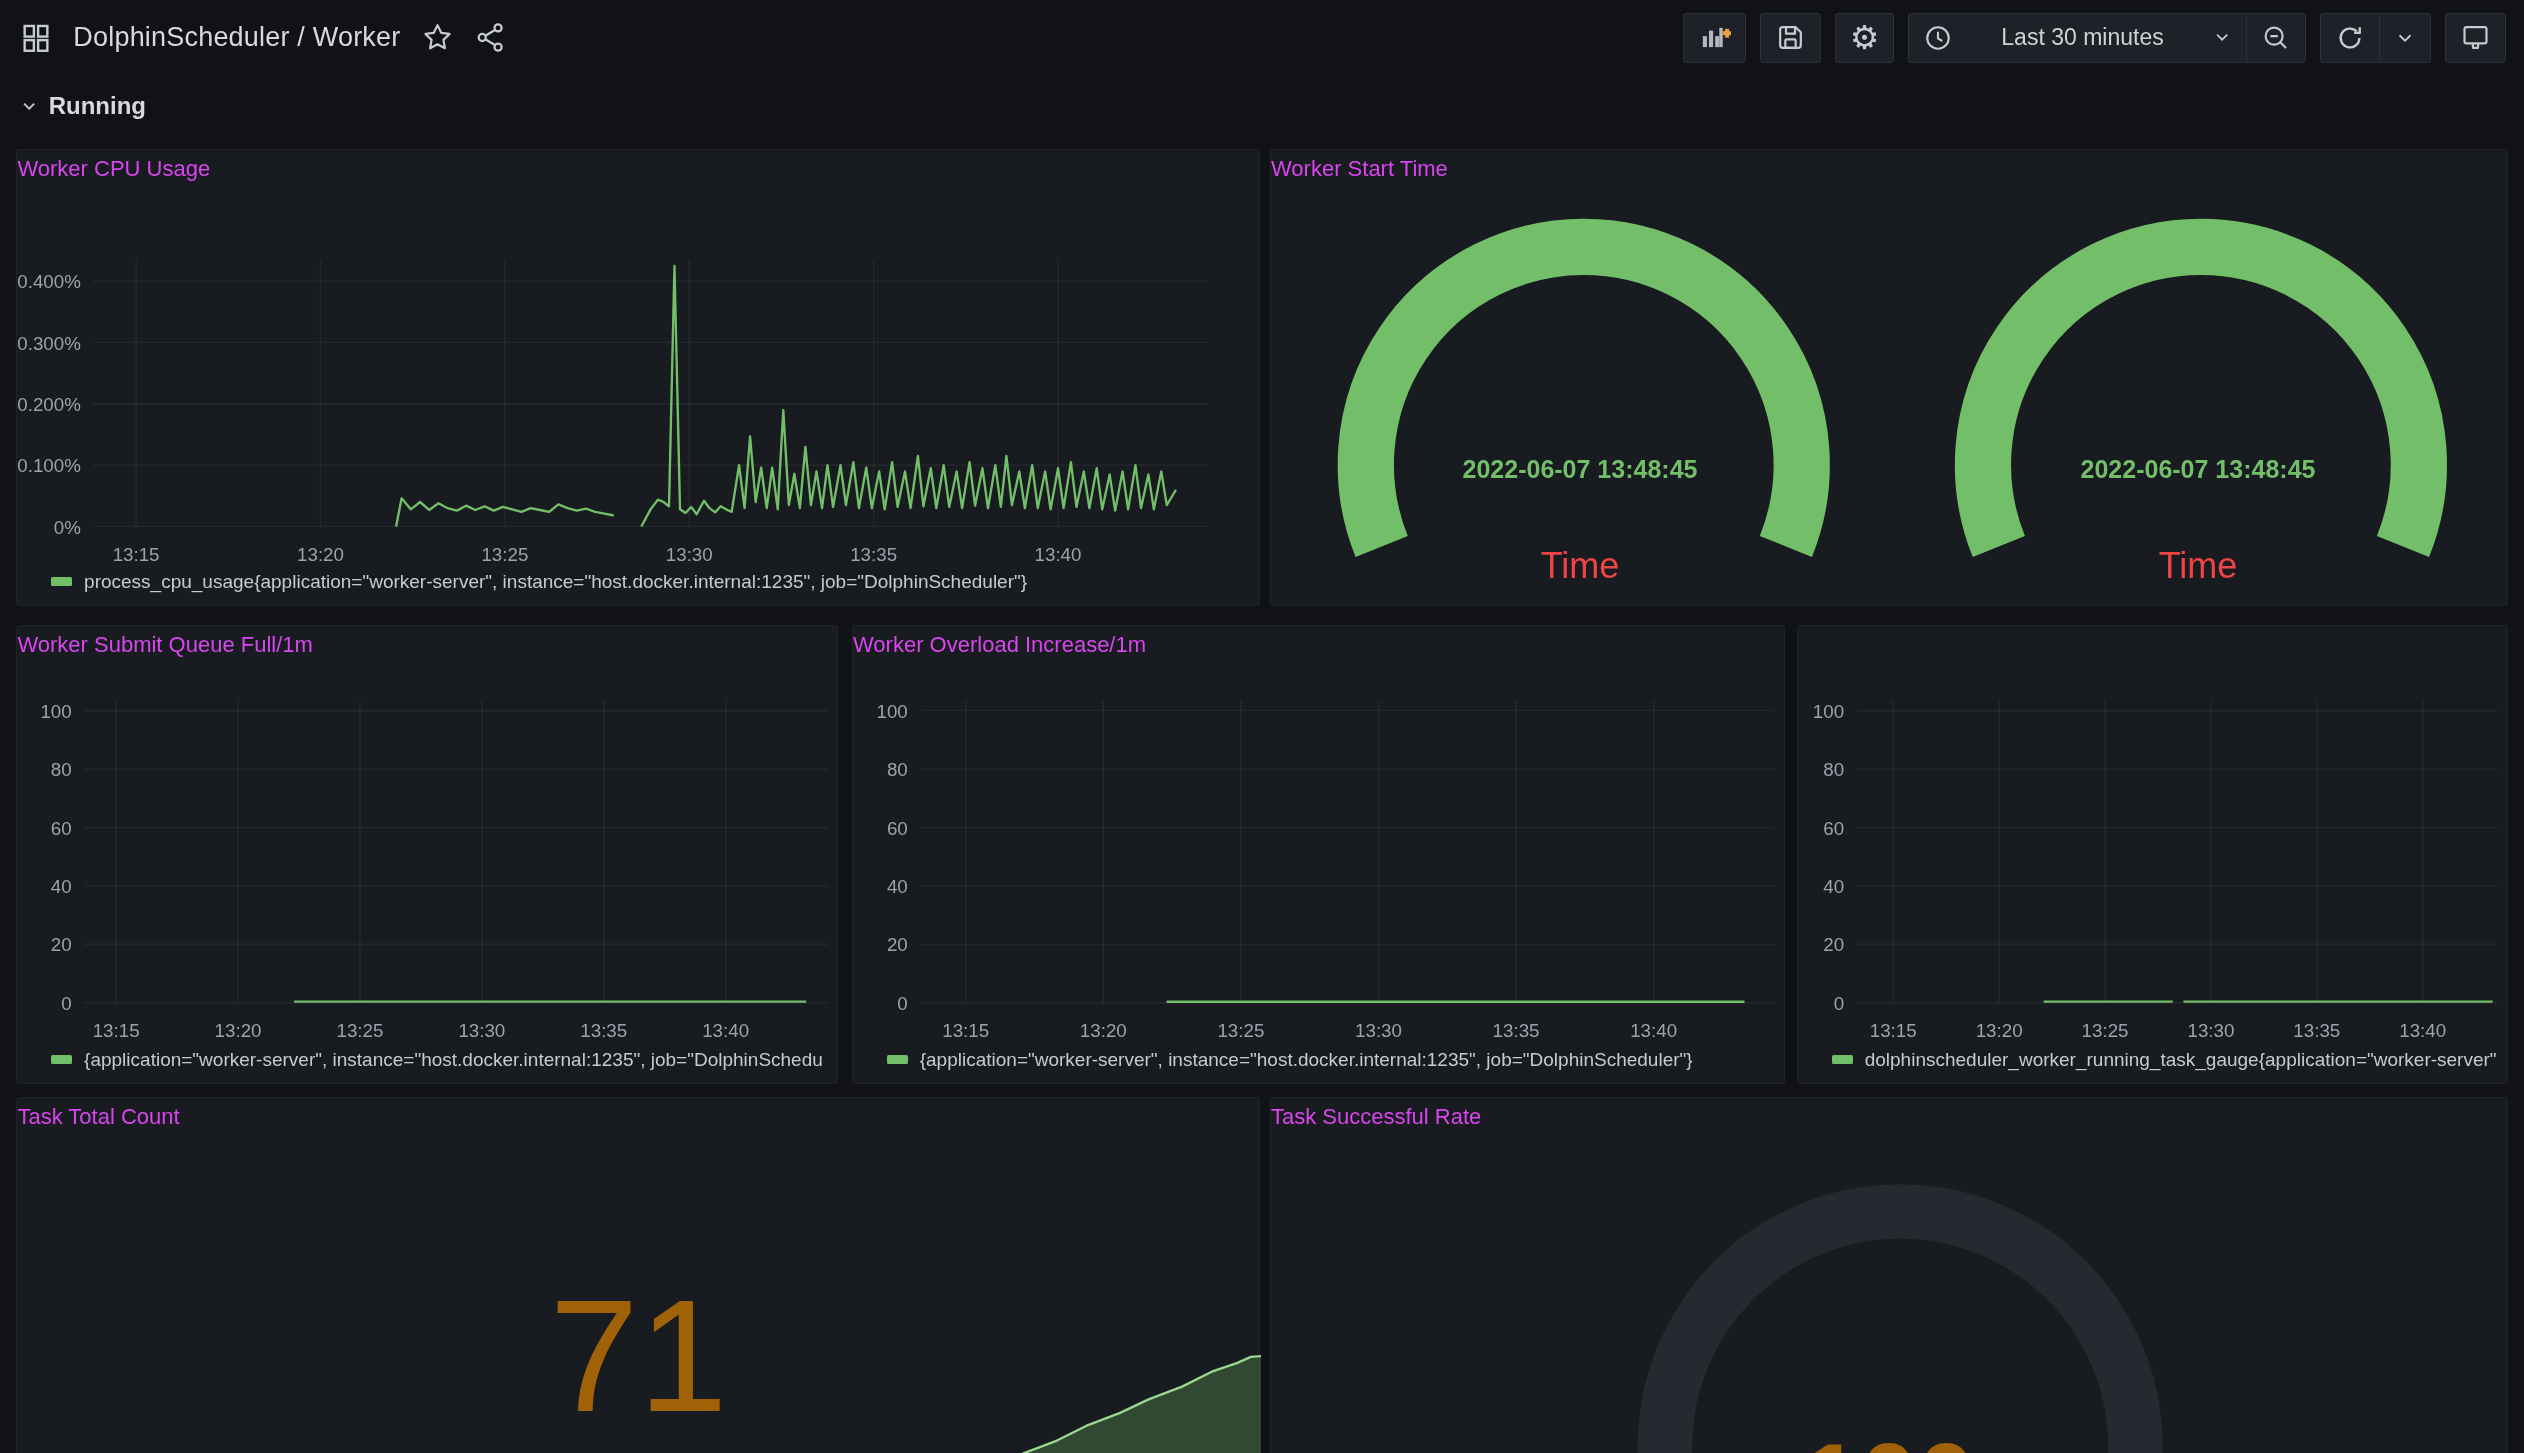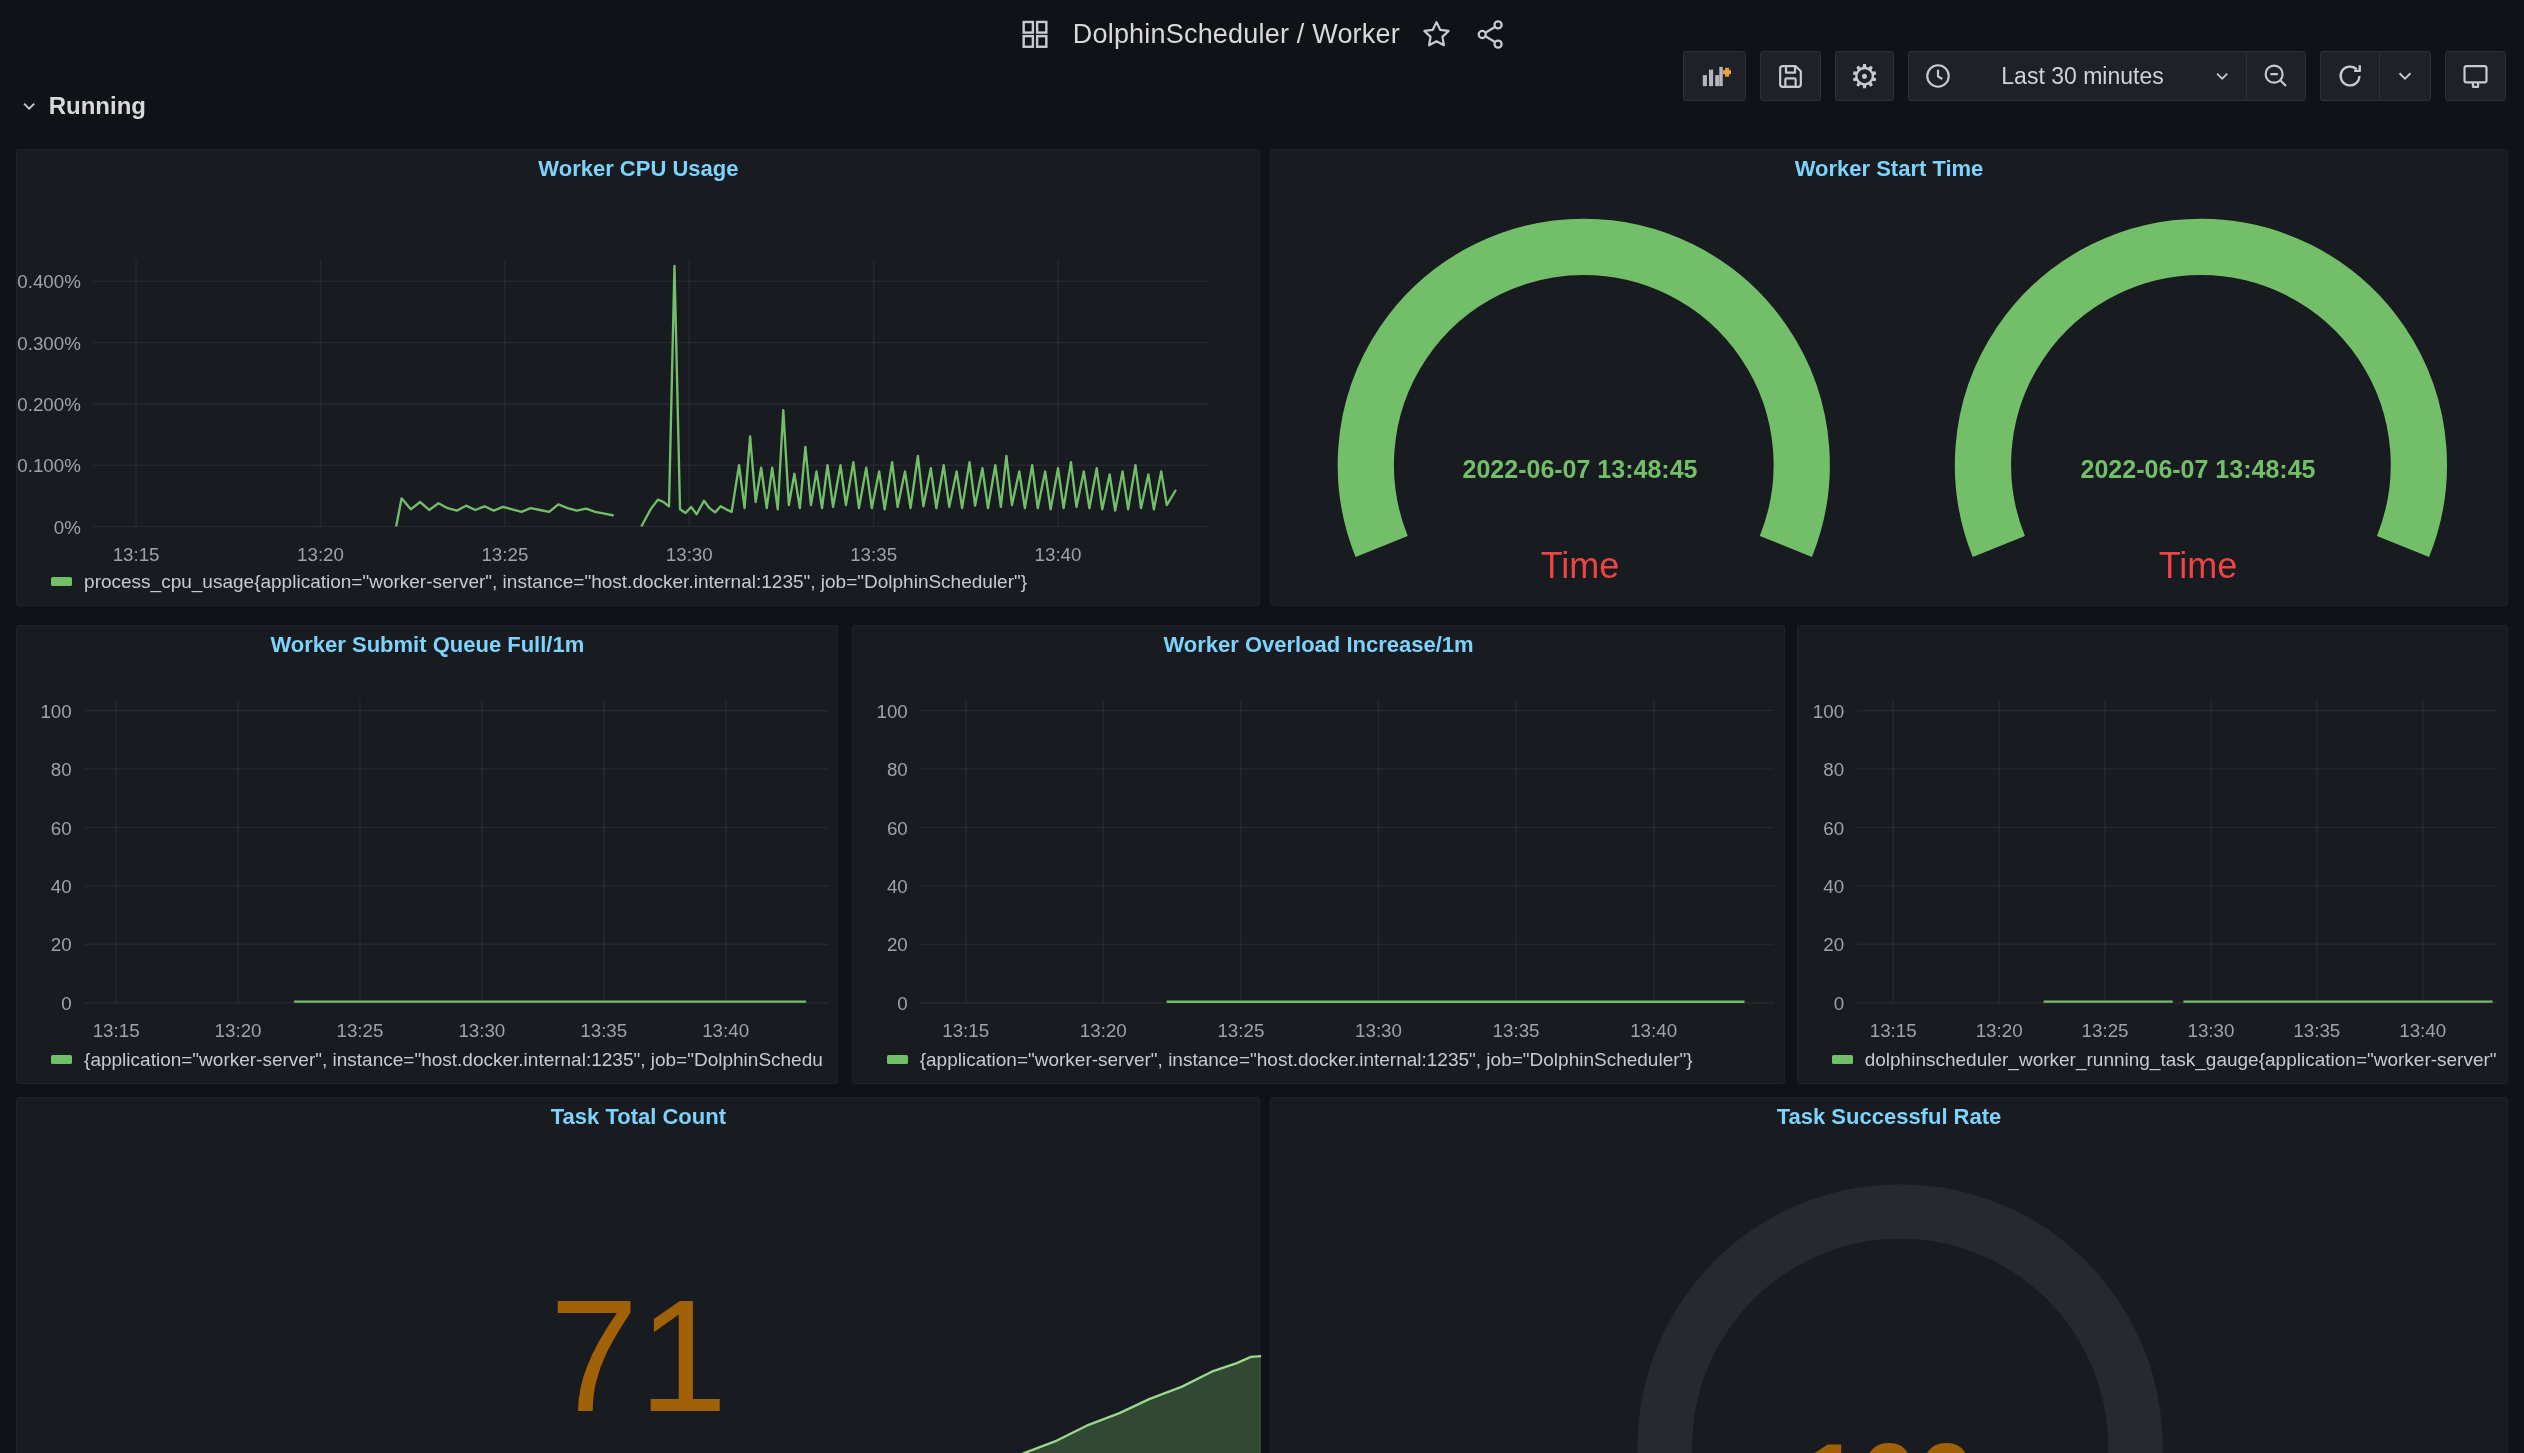--- a/index.html
+++ b/index.html
@@ -6,21 +6,21 @@
   html, body { width: 2525px; height: 1454px; overflow: hidden; }
   body {
     background: #111217;
     font-family: "Liberation Sans", sans-serif;
     color: #d8d9da;
     position: relative;
   }
   
   .navbar {
     position: absolute; top: 0; left: 0; width: 2525px; height: 75px;
-    display: flex; align-items: center; padding: 17px 19px; flex-direction: column;
+    display: flex; align-items: center; padding: 17px 19px;
   }
   .nav-left { display: flex; align-items: center; gap: 20.3px; }
   .breadcrumb { font-size: 27px; color: #d8d9da; letter-spacing: 0.2px; cursor: pointer; }
   .icon-btn { display: flex; align-items: center; justify-content: center; cursor: pointer; background: none; border: none; }
   .nav-right { margin-left: auto; display: flex; align-items: center; gap: 14px; }
   .tb-btn {
     height: 50px; min-width: 50px; padding: 0 14px;
     background: #1e2127; border: 0.8px solid #2e3139; border-radius: 3.1px;
     display: flex; align-items: center; justify-content: center; gap: 11px;
     color: #c7cbd1; cursor: pointer; font-size: 23px;
@@ -37,22 +37,22 @@
     position: absolute; top: 84px; left: 19px; height: 44px;
     display: flex; align-items: center; gap: 9.4px; cursor: pointer;
   }
   .row-title { font-size: 24px; font-weight: bold; color: #d8d9da; }
   
   .panel {
     position: absolute; background: #181b1f; border: 0.8px solid #212329;
     border-radius: 2.3px;
   }
   .panel-title {
-    position: absolute; top: 6.3px; left: 0; width: 100%; text-align: center;
-    font-size: 22px; font-weight: 700; color: #7dd3fc; cursor: pointer;
+    position: absolute; top: 6.3px; left: 0; width: 100%; 
+    font-size: 22px; font-weight: 400; color: #d946ef; cursor: pointer;
     white-space: nowrap;
   }
   .chart-svg { position: absolute; left: 0; top: 0; }
   .legend-row {
     position: absolute; left: 34px; bottom: 12.5px; right: 11px;
     display: flex; align-items: center; gap: 11.7px;
     overflow: hidden; white-space: nowrap; cursor: pointer;
   }
   .legend-chip { flex: 0 0 auto; width: 21px; height: 8.6px; border-radius: 1.6px; background: #73bf69; }
   .legend-text { font-size: 19px; color: #c9cad1; }

